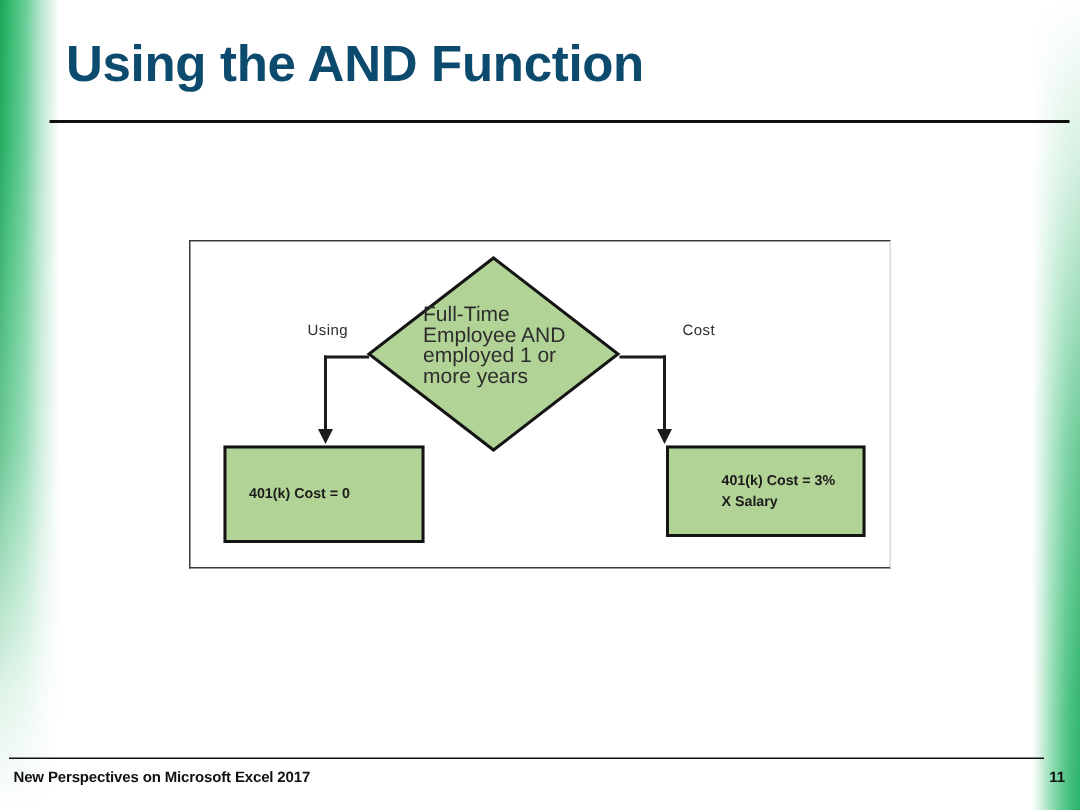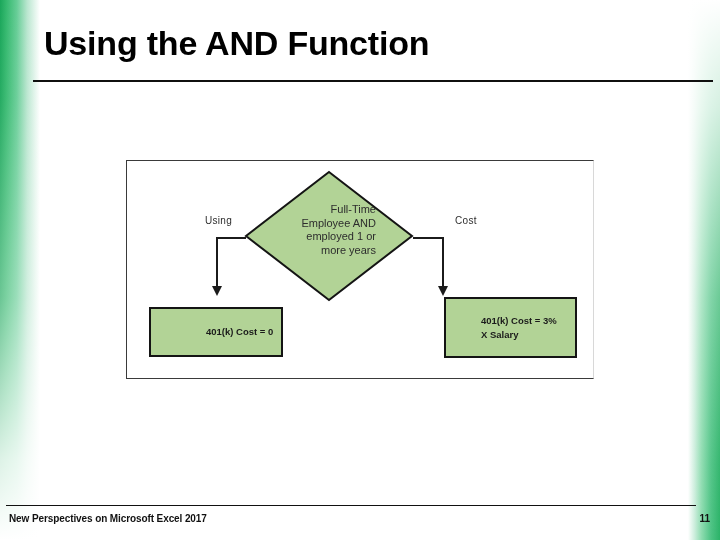--- a/index.html
+++ b/index.html
@@ -58,21 +58,21 @@
   }
 
   
   .slide-title {
     position: absolute;
     left: 44px;
     top: 25px;
     width: 620px;
     font-size: 34px;
     font-weight: bold;
-    color: #000000;
+    color: #0c4a6e;
     letter-spacing: -0.2px;
     line-height: 1.1;
     white-space: nowrap;
   }
   .title-rule {
     position: absolute;
     left: 33px;
     top: 80px;
     width: 680px;
     height: 0;
@@ -100,44 +100,43 @@
   .decision {
     position: absolute;
     left: 118px;
     top: 10px;
     width: 170px;
     height: 132px;
   }
   .decision svg { display: block; }
   .decision-text {
     position: absolute;
-    left: 28px;
+    left: 38px;
     top: 33px;
     width: 104px;
-    font-size: 11px;
+    font-size: 14px;
     line-height: 13.5px;
     color: #2d2d2d;
-    text-align: right;
+    text-align: left;
   }
 
   
   .proc-box {
     position: absolute;
     background: #b2d396;
     border: 2px solid #141414;
     box-sizing: border-box;
     display: flex;
     align-items: center;
   }
   .proc-box-left {
     left: 23px;
-    top: 147px;
+    top: 137px;
     width: 134px;
-    height: 50px;
-    padding-left: 40px;
+    height: 65px;
   }
   .proc-box-right {
     left: 318px;
     top: 137px;
     width: 133px;
     height: 61px;
     padding-left: 20px;
   }
   .proc-text {
     font-size: 9.5px;

